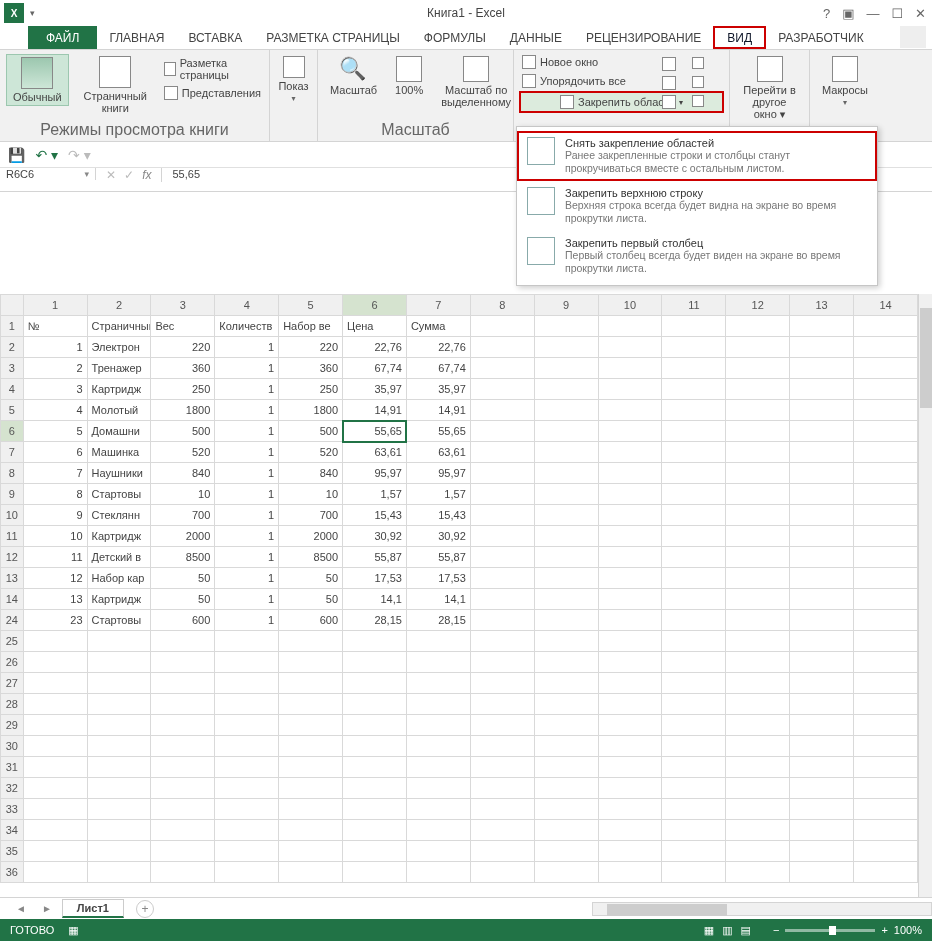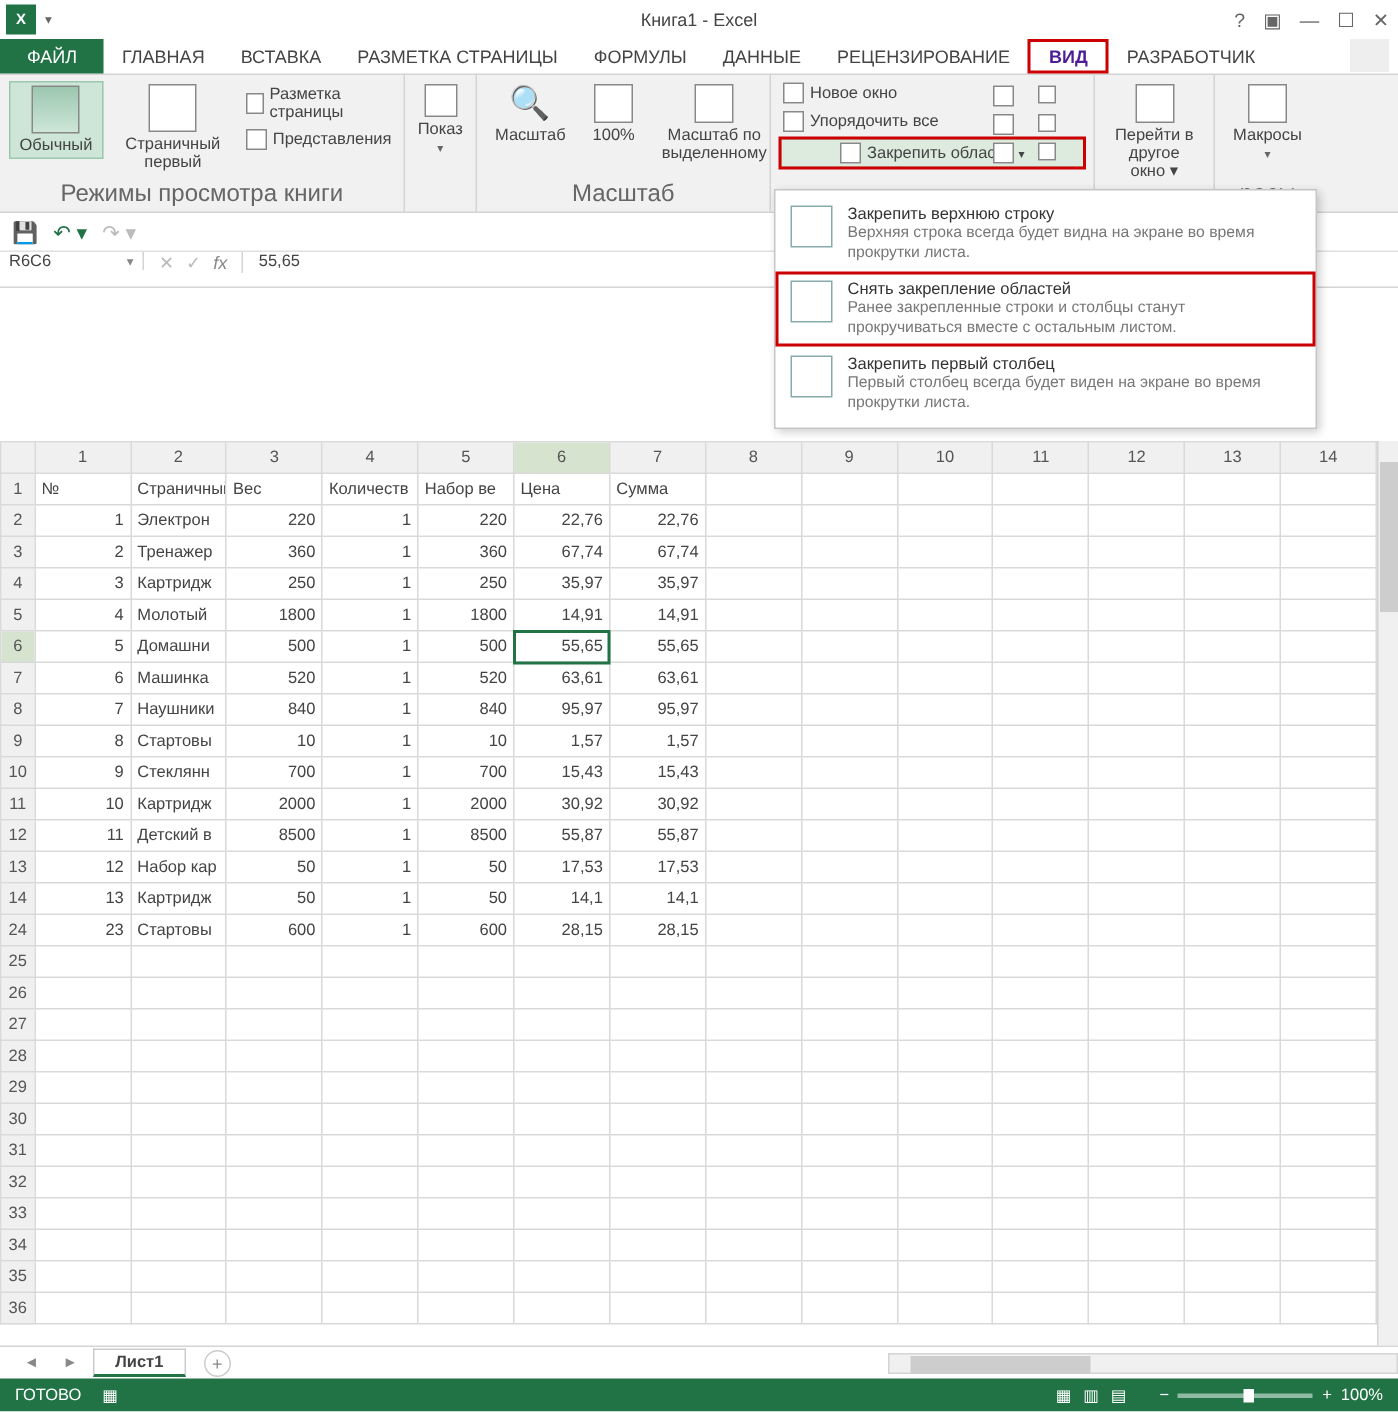--- a/index.html
+++ b/index.html
@@ -9,22 +9,22 @@
 .titlebar { height: 26px; background: #fff; display: flex; align-items: center; position: relative; border-bottom: 0; }
 .titlebar .icon { width: 20px; height: 20px; background: #217346; margin-left: 4px; display: flex; align-items: center; justify-content: center; color: #fff; font-size: 10px; font-weight: bold; }
 .titlebar .caret { margin-left: 6px; color: #666; font-size: 9px; }
 .titlebar .title { position: absolute; left: 50%; transform: translateX(-50%); font-size: 12px; color: #444; }
 .titlebar .win { position: absolute; right: 6px; display: flex; gap: 12px; align-items: center; color: #666; }
 .titlebar .win span { font-size: 13px; cursor: pointer; }
 
 
 .tabs { height: 24px; display: flex; align-items: stretch; border-bottom: 1px solid #d4d4d4; background: #fff; position: relative; }
 .tab { padding: 0 12px; font-size: 12px; display: flex; align-items: center; color: #444; cursor: pointer; }
-.tab.file { background: #217346; color: #fff; font-weight: 400; padding: 0 18px; }
-.tab.active { border: 2px solid #c00; color: #4c1d95; font-weight: 700; }
+.tab.file { background: #217346; color: #fff; font-weight: 400; padding: 0 18px; margin-left: 28px; }
+.tab.active { border: 2px solid #c00; color: #0f172a; font-weight: 400; }
 .tabs .avatar { position: absolute; right: 6px; width: 26px; height: 22px; background: #eee; }
 
 
 .ribbon { height: 92px; background: #f1f1f1; border-bottom: 1px solid #d4d4d4; display: flex; position: relative; }
 .group { border-right: 1px solid #d4d4d4; display: flex; flex-direction: column; justify-content: space-between; padding: 4px 6px 2px; }
 .group-label { font-size: 16px; color: #666; text-align: center; margin-top: auto; }
 .big-btn { display: flex; flex-direction: column; align-items: center; gap: 2px; padding: 2px 6px; cursor: pointer; }
 .big-btn .ico { width: 32px; height: 32px; }
 .big-btn .lbl { font-size: 11px; text-align: center; line-height: 12px; }
 .big-btn.selected { background: #cde6d7; border: 1px solid #9cc7af; }
@@ -118,21 +118,21 @@
 
 <div class="ribbon">
   <div class="group" style="width:270px">
     <div class="group-row" style="align-items:flex-start">
       <div class="big-btn selected">
         <span class="ico ico-sq" style="width:32px;height:32px;background:linear-gradient(#9cc7af,#cde6d7)"></span>
         <span class="lbl">Обычный</span>
       </div>
       <div class="big-btn">
         <span class="ico ico-sq" style="width:32px;height:32px"></span>
-        <span class="lbl">Страничный первый</span>
+        <span class="lbl">Страничный книги</span>
       </div>
       <div class="group-col" style="padding-top:2px">
         <div class="small-btn">
             <span class="ico-sq" style="width:14px;height:14px"></span>
             <span>Разметка страницы</span>
           </div>
         <div class="small-btn">
             <span class="ico-sq" style="width:14px;height:14px"></span>
             <span>Представления</span>
           </div>
@@ -241,32 +241,32 @@
     <span style="font-style:italic">fx</span>
   </div>
   <div class="fx-input">
     <span>55,65</span>
   </div>
 </div>
 
 <div style="height:102px;background:#fff"></div>
 
 <div class="freeze-menu">
+  <div class="freeze-item top">
+    <div class="fi-ico"></div>
+    <div class="fi-txt">
+      <div class="fi-title">Снять закрепление областей</div>
+      <div class="fi-desc">Ранее закрепленные строки и столбцы станут прокручиваться вместе с остальным листом.</div>
+    </div>
+  </div>
   <div class="freeze-item">
     <div class="fi-ico"></div>
     <div class="fi-txt">
       <div class="fi-title">Закрепить верхнюю строку</div>
       <div class="fi-desc">Верхняя строка всегда будет видна на экране во время прокрутки листа.</div>
-    </div>
-  </div>
-  <div class="freeze-item top">
-    <div class="fi-ico"></div>
-    <div class="fi-txt">
-      <div class="fi-title">Снять закрепление областей</div>
-      <div class="fi-desc">Ранее закрепленные строки и столбцы станут прокручиваться вместе с остальным листом.</div>
     </div>
   </div>
   <div class="freeze-item">
     <div class="fi-ico"></div>
     <div class="fi-txt">
       <div class="fi-title">Закрепить первый столбец</div>
       <div class="fi-desc">Первый столбец всегда будет виден на экране во время прокрутки листа.</div>
     </div>
   </div>
 </div>

